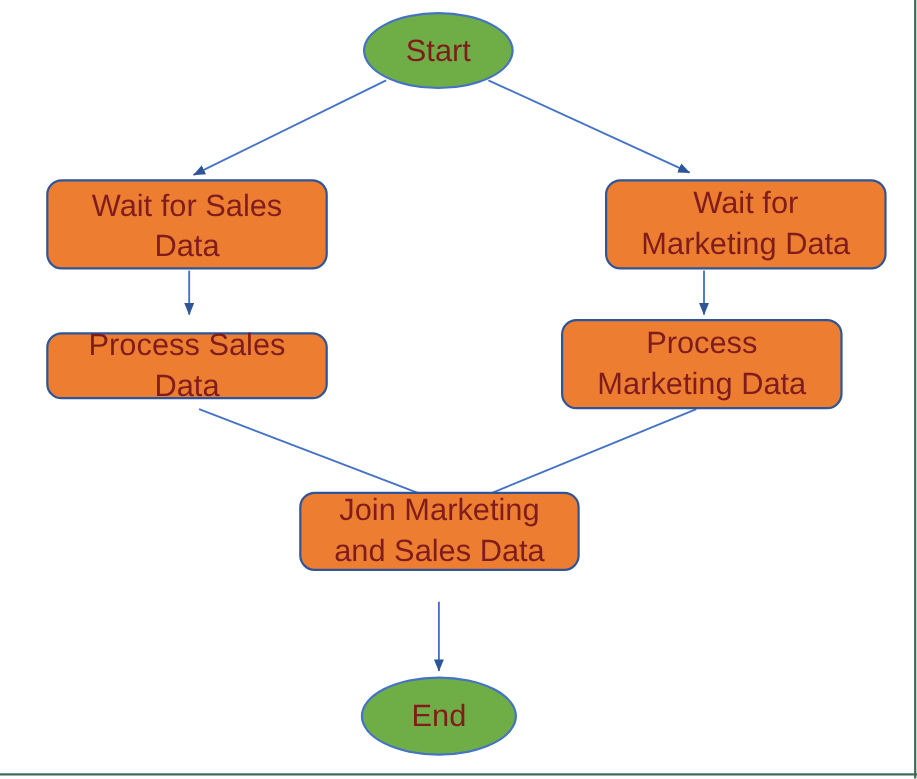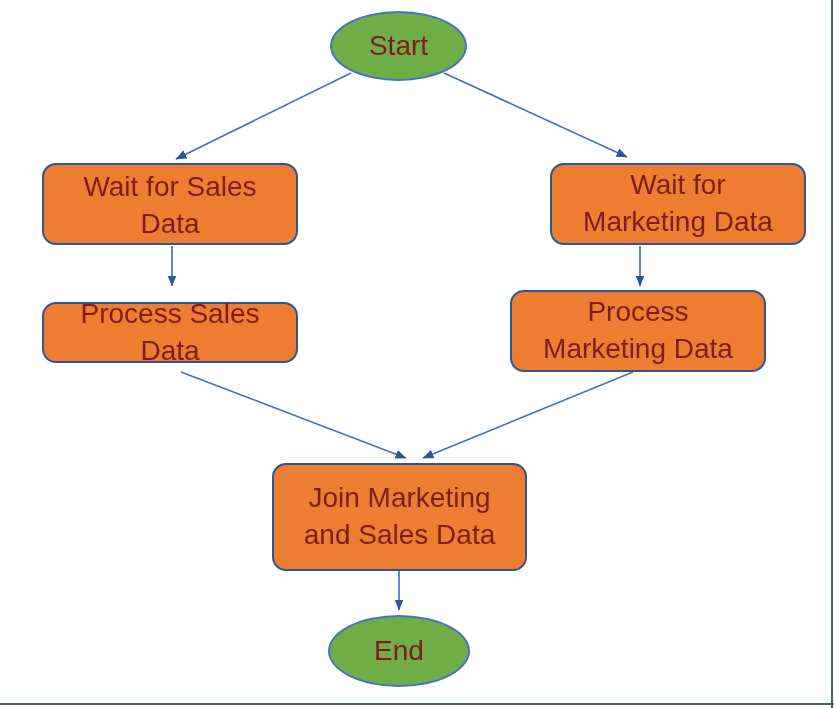--- a/index.html
+++ b/index.html
@@ -99,21 +99,21 @@
     </div>
   </div>
 
   <div class="node process" style="left:510px; top:290px; width:256px; height:82px;">
     <div class="label">
       <span>Process</span>
       <span>Marketing Data</span>
     </div>
   </div>
 
-  <div class="node process" style="left:272px; top:463px; width:255px; height:108px;">
+  <div class="node process" style="left:272px; top:447px; width:255px; height:72px;">
     <div class="label">
       <span>Join Marketing</span>
       <span>and Sales Data</span>
     </div>
   </div>
 
   <div class="node terminator" style="left:328px; top:615px; width:142px; height:72px;">
     <div class="label">
       <span>End</span>
     </div>

